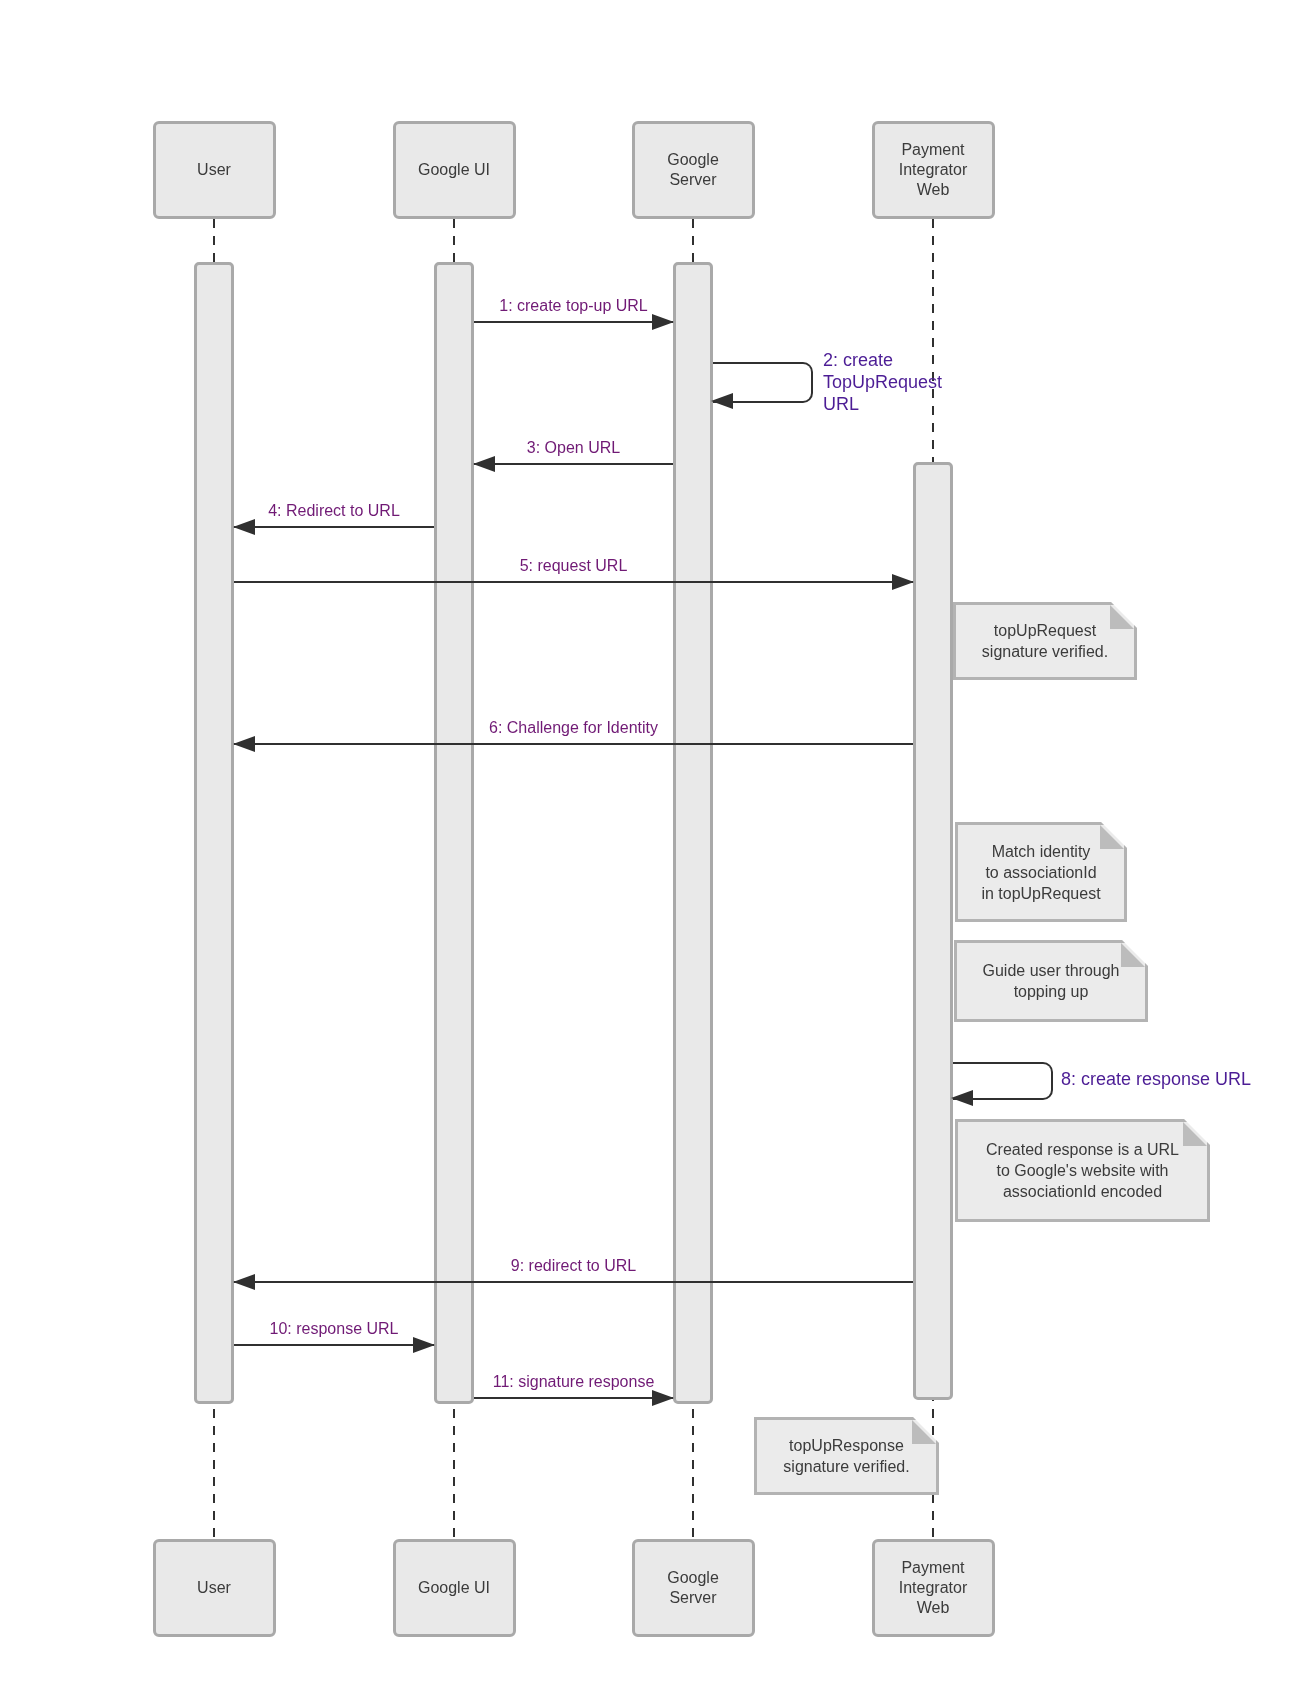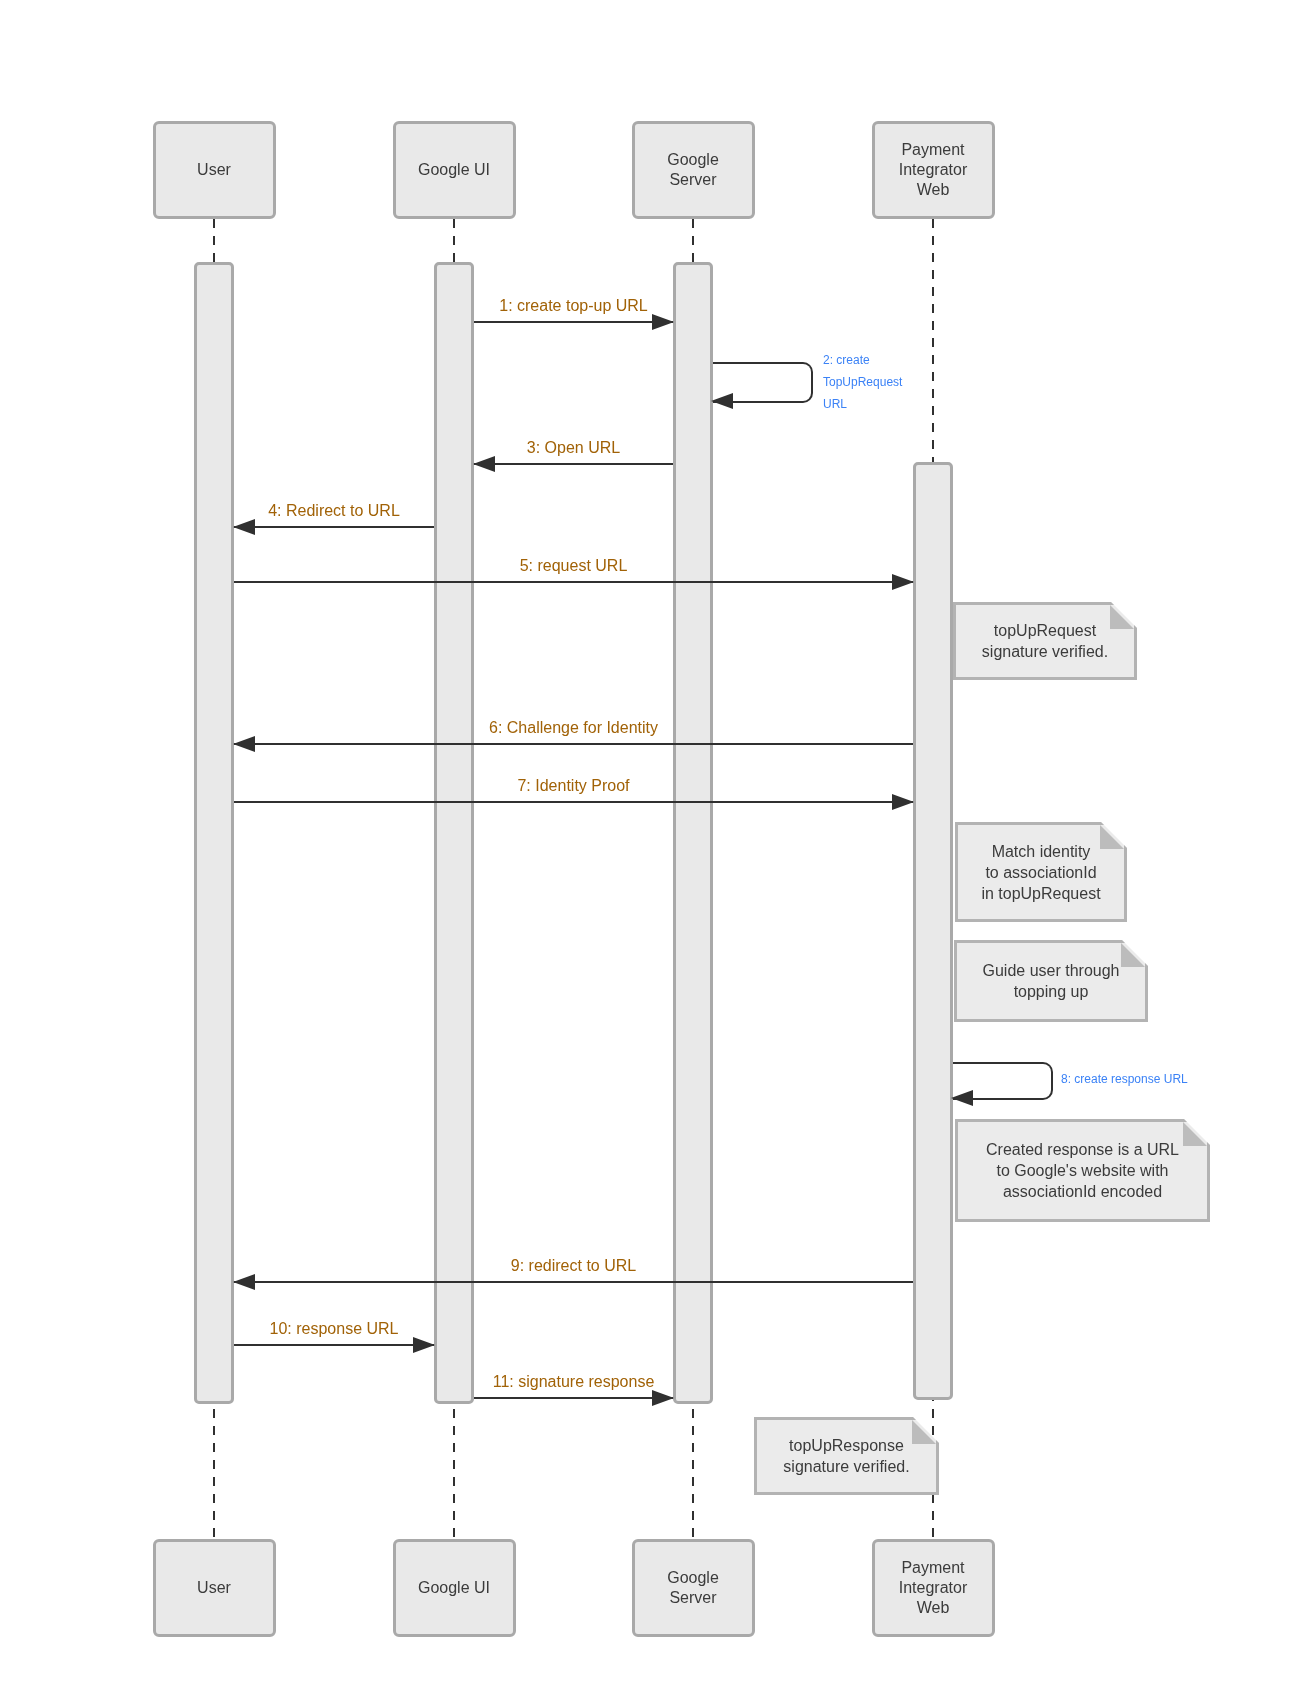--- a/index.html
+++ b/index.html
@@ -33,21 +33,21 @@
     background:#e9e9e9;
     border:3px solid #a9a9a9;
     border-radius:5px;
     z-index:2;
   }
 
   .msg { z-index:5; }
   .msg-label {
     left:0; right:0; top:0; height:22px;
     text-align:center;
-    font-size:16px; line-height:22px; color:#a16207;
+    font-size:16px; line-height:22px; color:#701a75;
     white-space:nowrap;
   }
   .msg-line { left:0; right:0; top:26px; height:2px; background:#303030; }
   .arrow-right {
     width:0; height:0; right:-1px; top:19px;
     border-top:8px solid transparent;
     border-bottom:8px solid transparent;
     border-left:22px solid #303030;
   }
   .arrow-left {
@@ -57,21 +57,21 @@
     border-right:22px solid #303030;
   }
   .self-loop {
     border:2px solid #303030;
     border-left:none;
     border-radius:0 10px 10px 0;
     z-index:5;
   }
   .self-arrow { left:-2px; top:auto; bottom:-8px; }
 
-  .msg-label-left { z-index:6; font-size:12px; color:#3b82f6; text-align:left; }
+  .msg-label-left { z-index:6; font-size:18px; color:#4c1d95; text-align:left; }
   .msg-line-text { position:static !important; line-height:22px; white-space:nowrap; }
 
   .note {
     background:#ebebeb;
     border:3px solid #b3b3b3;
     clip-path:polygon(0 0, calc(100% - 26px) 0, 100% 26px, 100% 100%, 0 100%);
     display:flex; align-items:center; justify-content:center;
     z-index:4;
   }
   .note-flap {
@@ -144,25 +144,20 @@
     <div class="msg" style="left: 234px; top: 555px; width: 679px; height: 29px;">
       <div class="msg-label">5: request URL</div>
       <div class="msg-line"></div>
       <div class="arrow-right"></div>
     </div>
     <div class="msg" style="left: 234px; top: 717px; width: 679px; height: 29px;">
       <div class="msg-label">6: Challenge for Identity</div>
       <div class="msg-line"></div>
       <div class="arrow-left"></div>
     </div>
-    <div class="msg" style="left: 234px; top: 775px; width: 679px; height: 29px;">
-      <div class="msg-label">7: Identity Proof</div>
-      <div class="msg-line"></div>
-      <div class="arrow-right"></div>
-    </div>
     <div class="self-loop" style="left: 953px; top: 1062px; width: 100px; height: 38px;">
       <div class="arrow-left self-arrow"></div>
     </div>
     <div class="msg-label-left" style="left: 1061px; top: 1068px; width: 300px;">
       <div class="msg-line-text">8: create response URL</div>
     </div>
     <div class="msg" style="left: 234px; top: 1255px; width: 679px; height: 29px;">
       <div class="msg-label">9: redirect to URL</div>
       <div class="msg-line"></div>
       <div class="arrow-left"></div>

